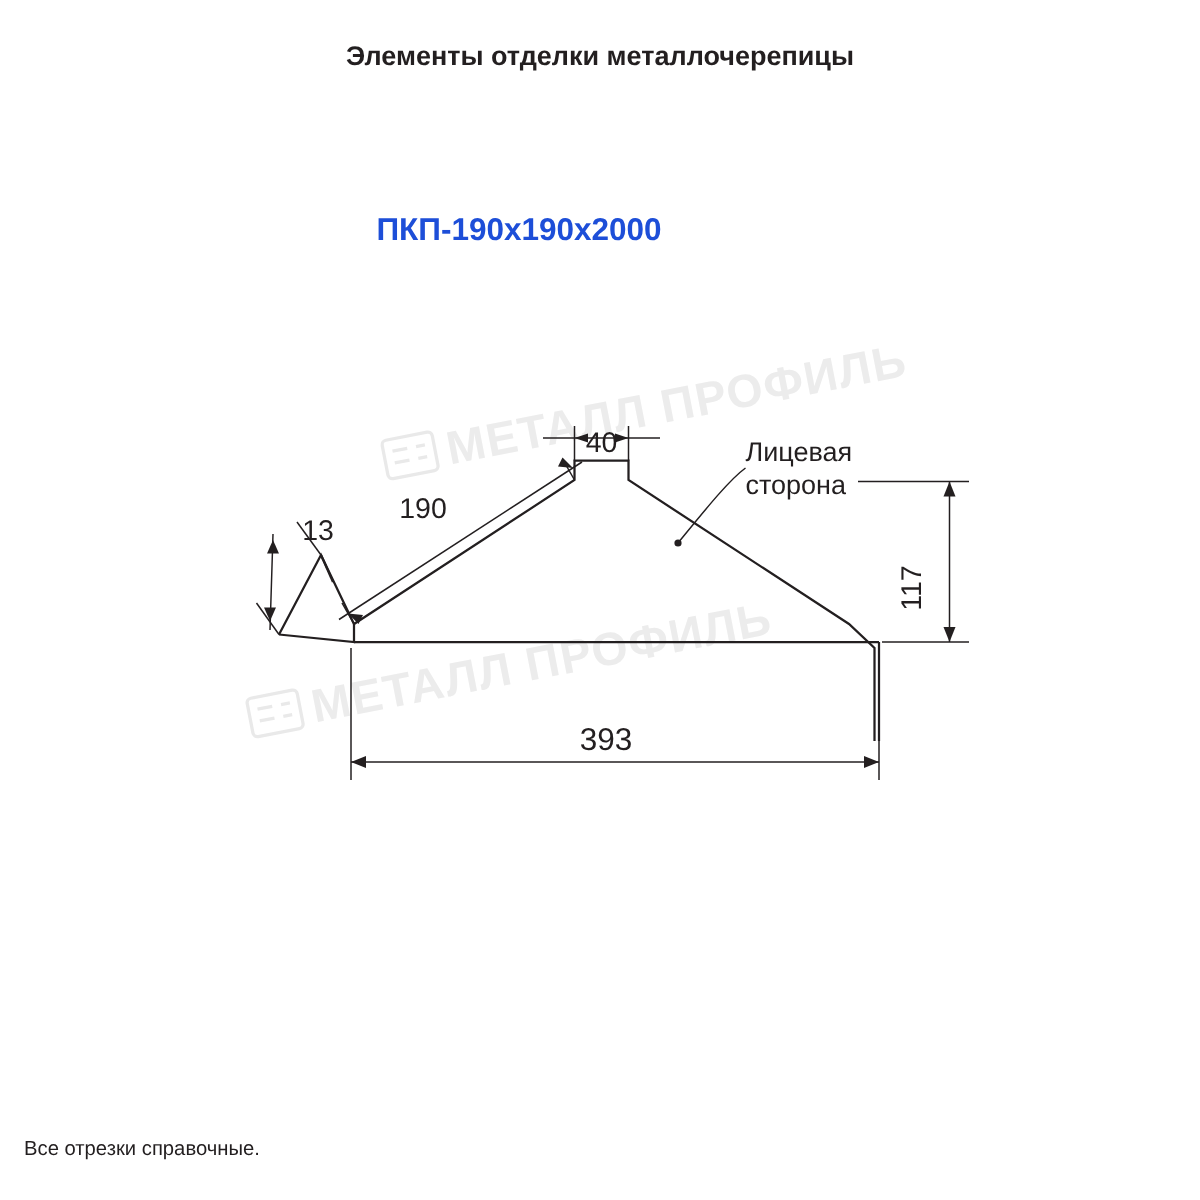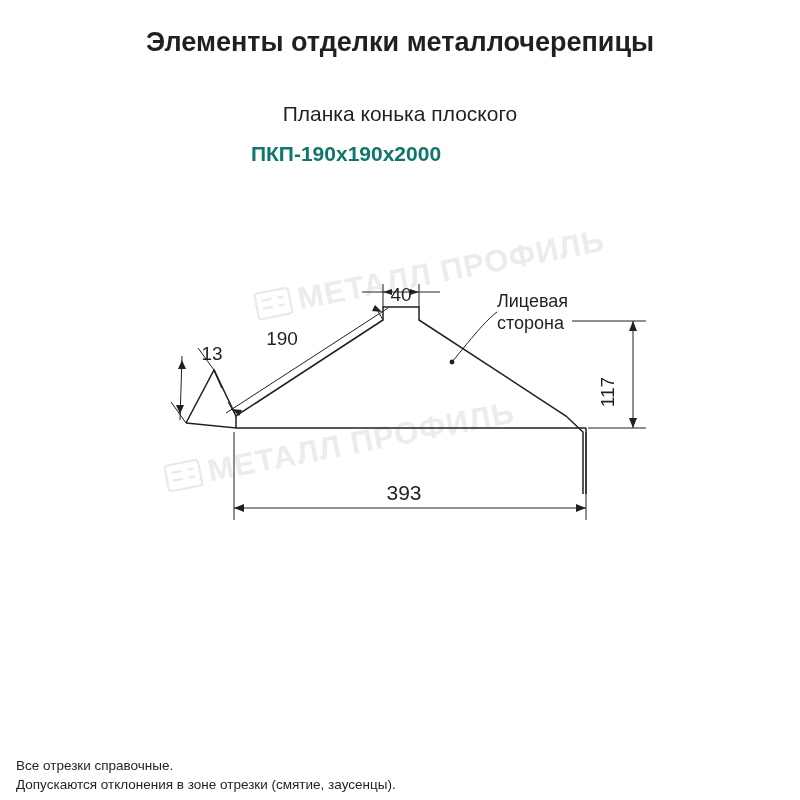--- a/index.html
+++ b/index.html
@@ -18,21 +18,21 @@
   .page {
     position: absolute;
     inset: 0;
   }
   .title {
     position: absolute;
     top: 27px;
     left: 0;
     width: 800px;
     text-align: center;
-    font-size: 27px;
+    font-size: 18px;
     font-weight: bold;
     letter-spacing: 0px;
     color: #231f20;
   }
   .subtitle {
     position: absolute;
     top: 102px;
     left: 0;
     width: 800px;
     text-align: center;
@@ -40,21 +40,21 @@
     color: #231f20;
   }
   .code {
     position: absolute;
     top: 142px;
     left: 0;
     width: 692px;
     text-align: center;
     font-size: 21px;
     font-weight: bold;
-    color: #0f766e;
+    color: #1d4ed8;
   }
   .drawing {
     position: absolute;
     top: 180px;
     left: 0;
     width: 800px;
     height: 560px;
   }
   .footnote {
     position: absolute;
@@ -77,21 +77,20 @@
     font-size: 31px;
     letter-spacing: 1px;
   }
 </style>
 </head>
 <body>
 
 <div class="page">
 
   <div class="title">Элементы отделки металлочерепицы</div>
-  <div class="subtitle">Планка конька плоского</div>
   <div class="code">ПКП-190х190х2000</div>
 
   <div class="drawing">
     <svg width="800" height="560" viewBox="0 0 800 560" xmlns="http://www.w3.org/2000/svg">
 
       <g opacity="1">
         <g transform="translate(255,118) rotate(-11)">
           <g class="wm">
             <rect x="0" y="-4" width="34" height="26" rx="3"></rect>
             <path d="M6 4 h10 M6 12 h10 M22 4 h6 M22 12 h6"></path>
@@ -183,15 +182,14 @@
         <path d="M452 182 C 470 160, 486 140, 497 132"></path>
         <circle cx="452" cy="182" r="2.4" fill="#231f20" stroke="none"></circle>
       </g>
       <text x="497" y="127" font-size="18" font-family="Liberation Sans, sans-serif" fill="#231f20">Лицевая</text>
       <text x="497" y="149" font-size="18" font-family="Liberation Sans, sans-serif" fill="#231f20">сторона</text>
 
     </svg>
   </div>
 
   <div class="footnote line1">Все отрезки справочные.</div>
-  <div class="footnote line2">Допускаются отклонения в зоне отрезки (смятие, заусенцы).</div>
 
 </div>
 
 </body></html>

